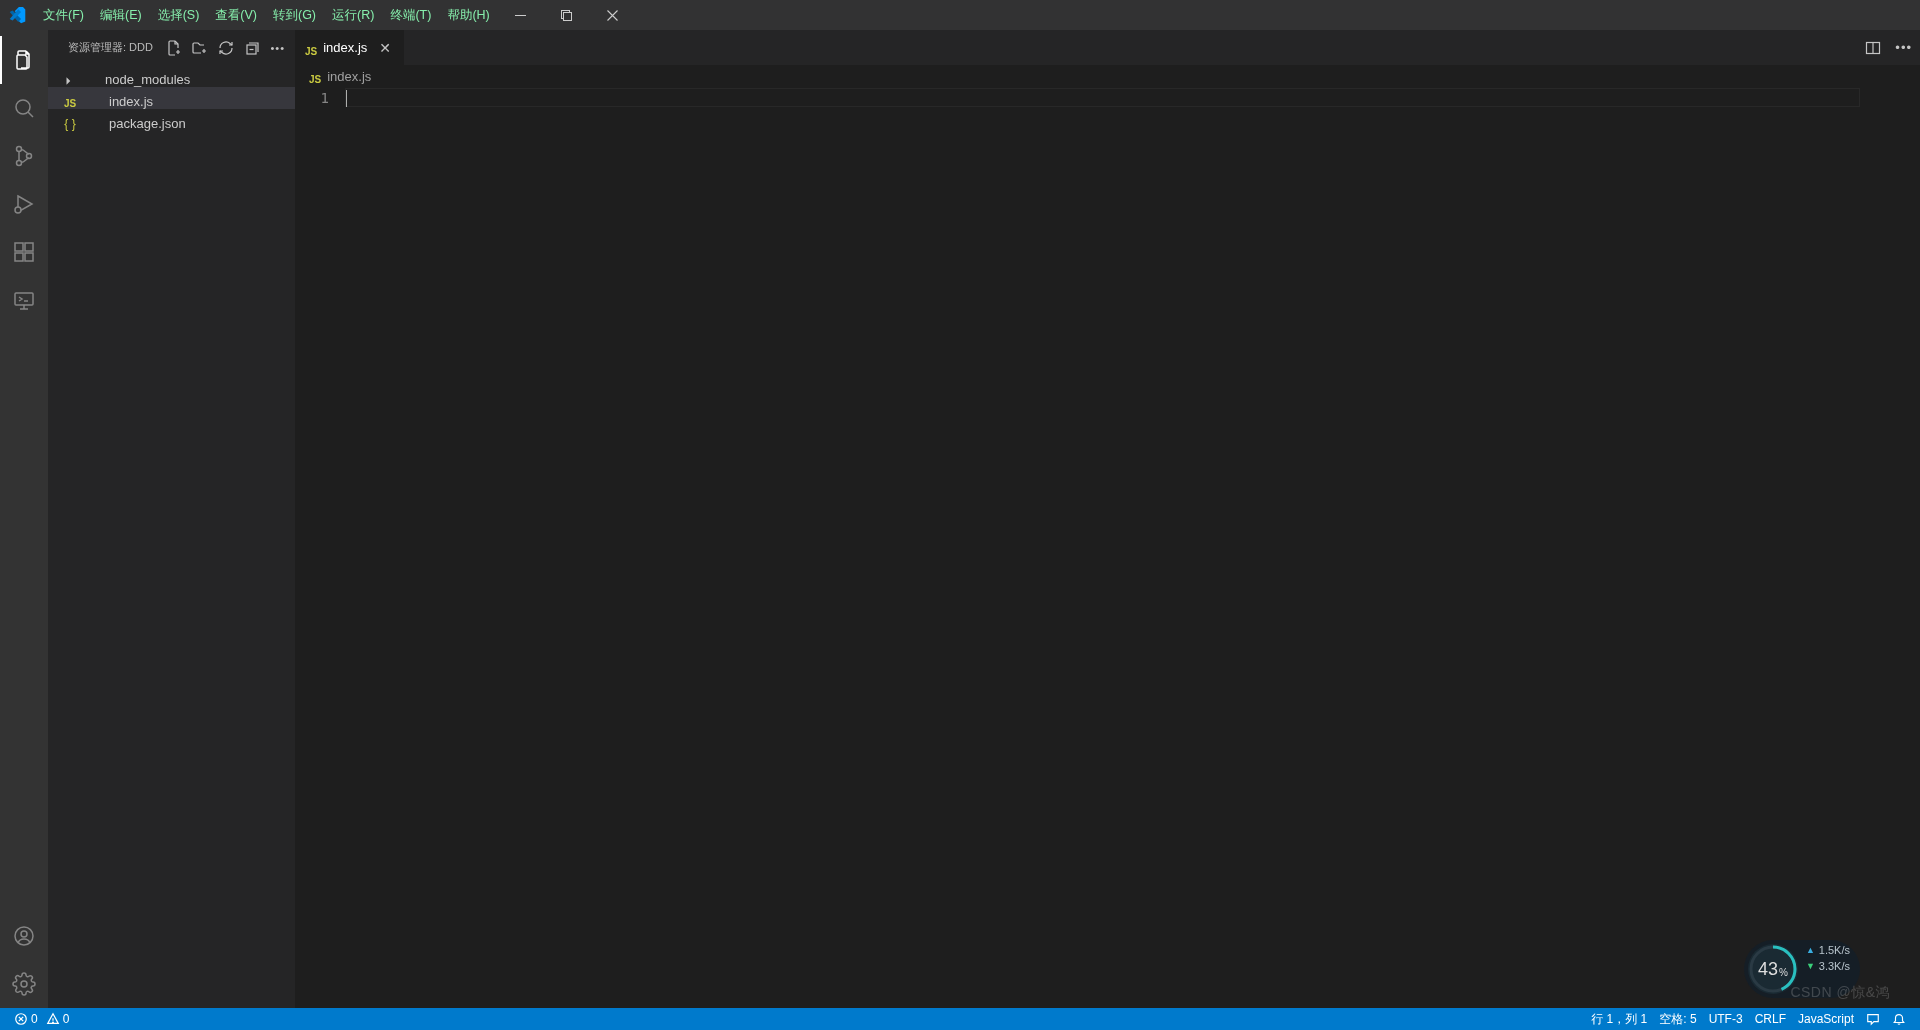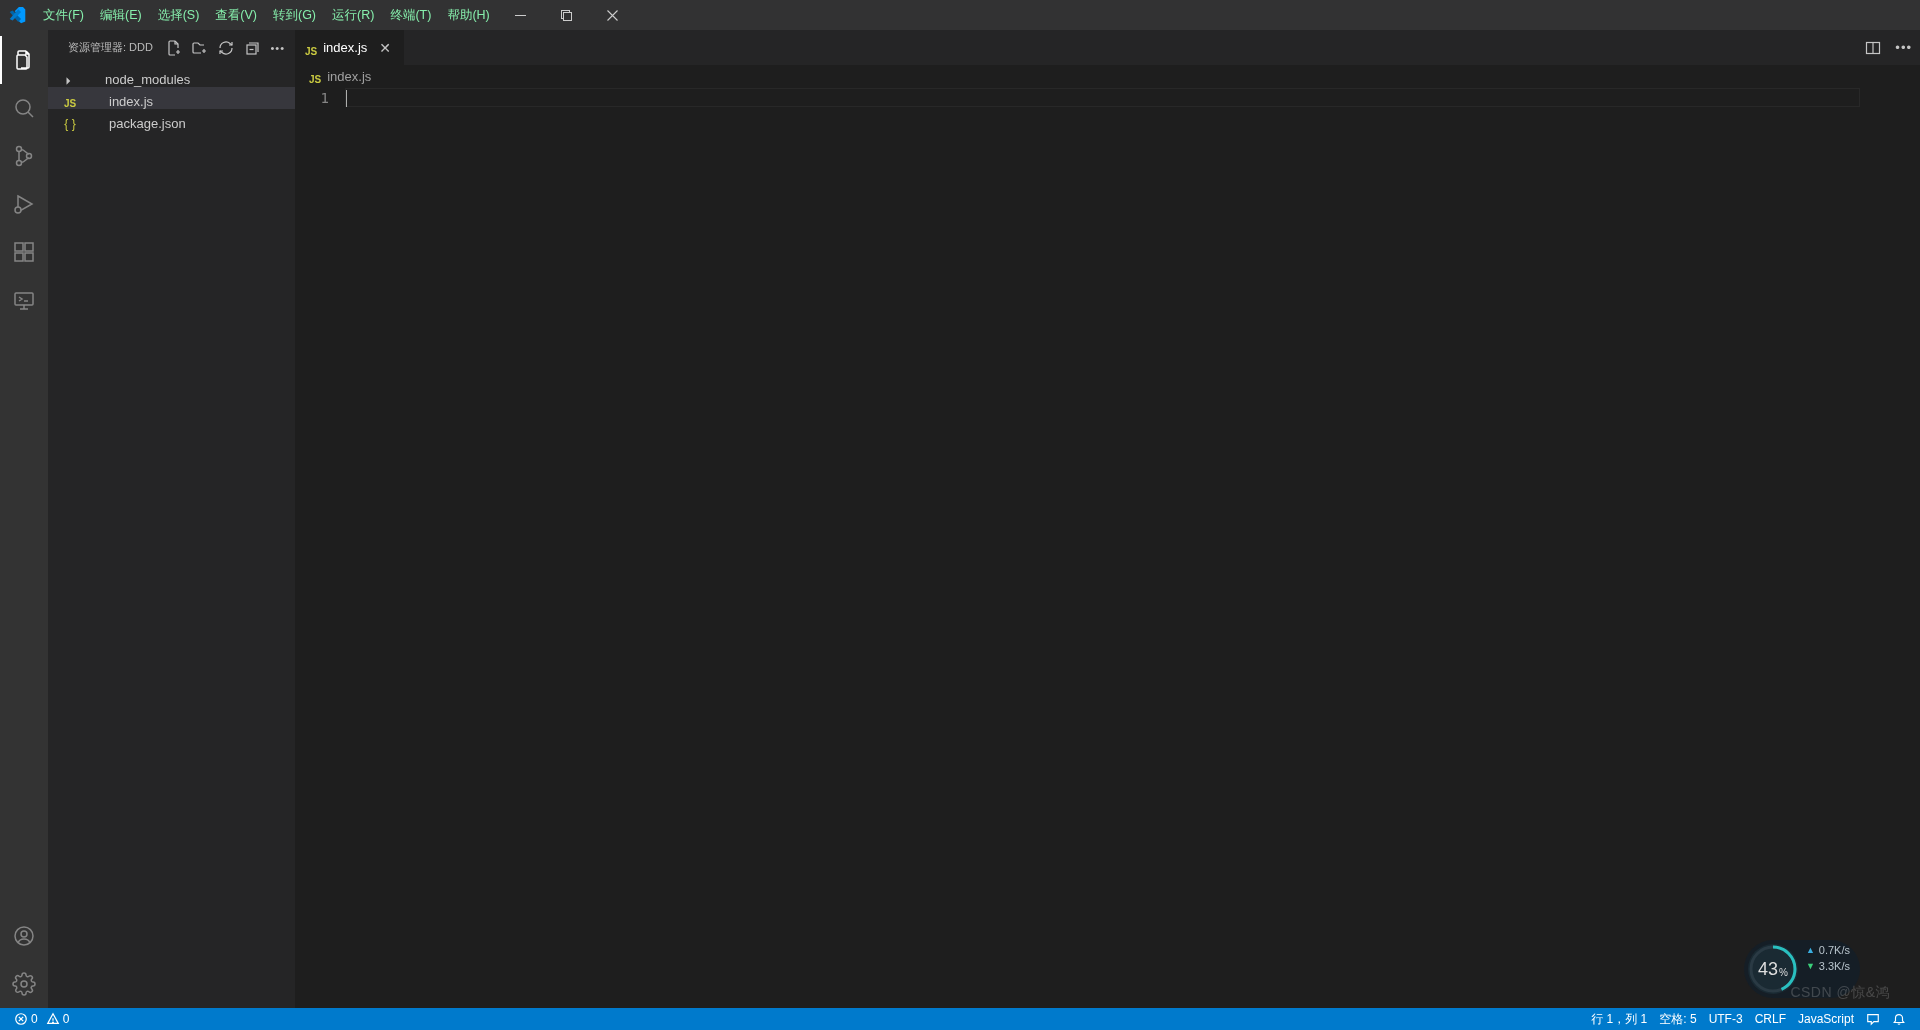--- a/index.html
+++ b/index.html
@@ -258,21 +258,21 @@
           <svg width="50" height="50" viewBox="0 0 50 50">
             <circle cx="25" cy="25" r="22" fill="none" stroke="#2a3a44" stroke-width="3"></circle>
             <circle cx="25" cy="25" r="22" fill="none" stroke="#29c0c0" stroke-width="3" stroke-dasharray="60 200" transform="rotate(-90 25 25)"></circle>
           </svg>
           <span>43</span>
             <span class="net-pct-x">%</span>
         </div>
         <div class="net-rates">
           <div class="net-row">
               <span class="arrow-up">▲</span>
-              <span>0.7K/s</span>
+              <span>1.5K/s</span>
             </div>
           <div class="net-row">
               <span class="arrow-dn">▼</span>
               <span>3.3K/s</span>
             </div>
         </div>
       </div>
 
       <div class="watermark">CSDN @惊&amp;鸿</div>
     </div>

